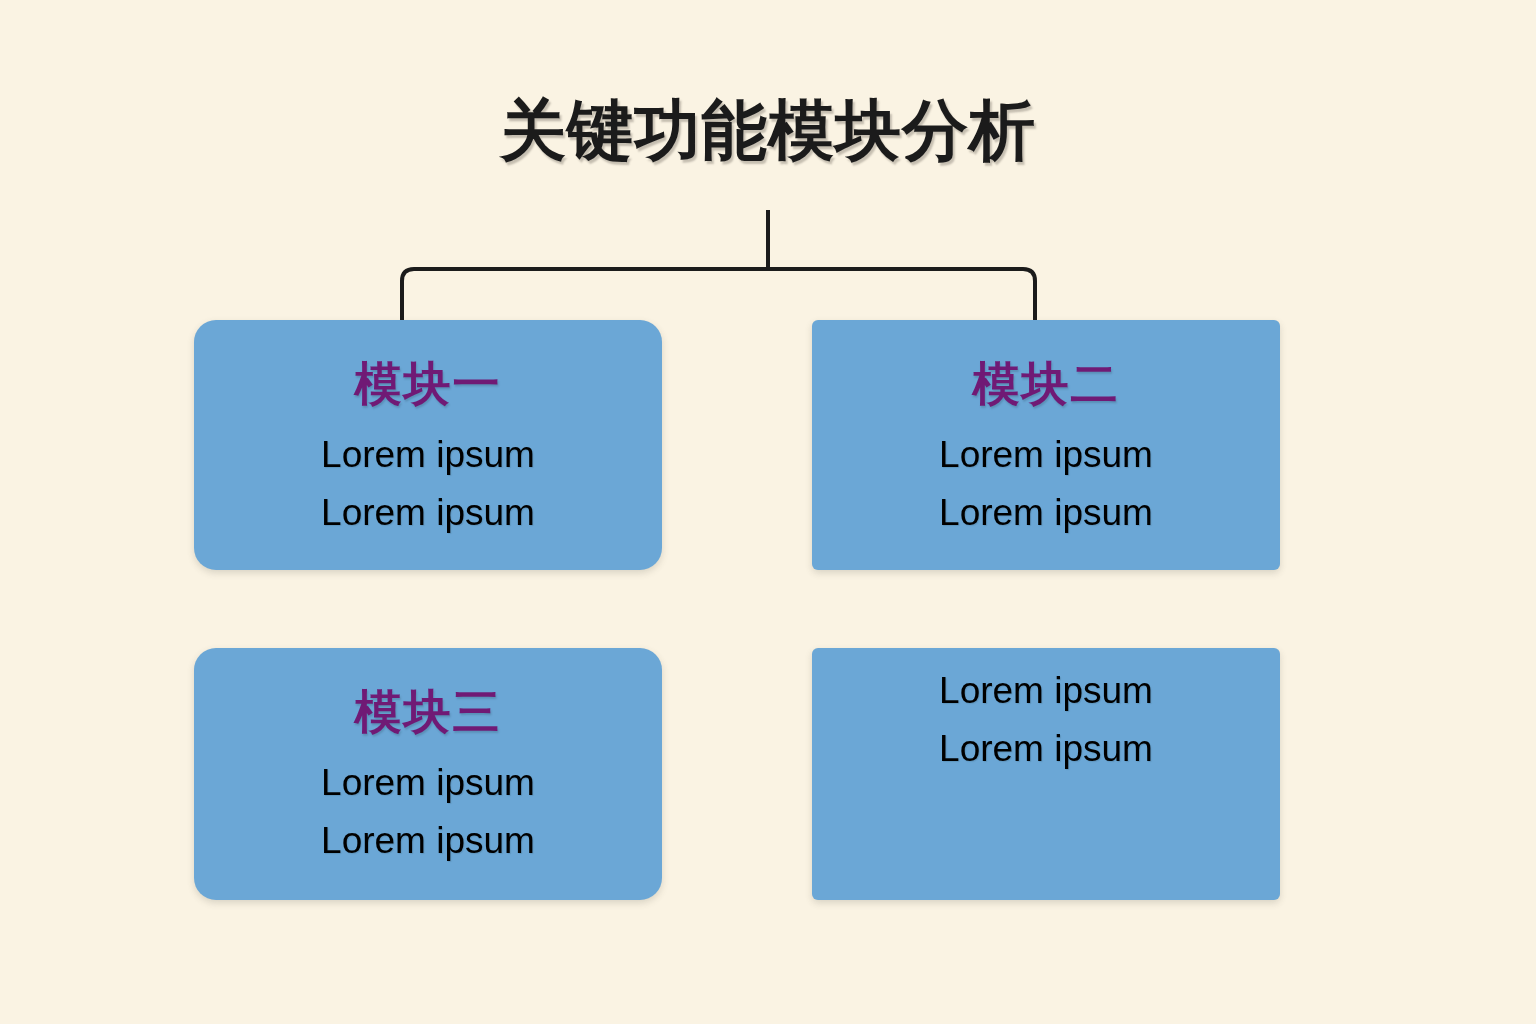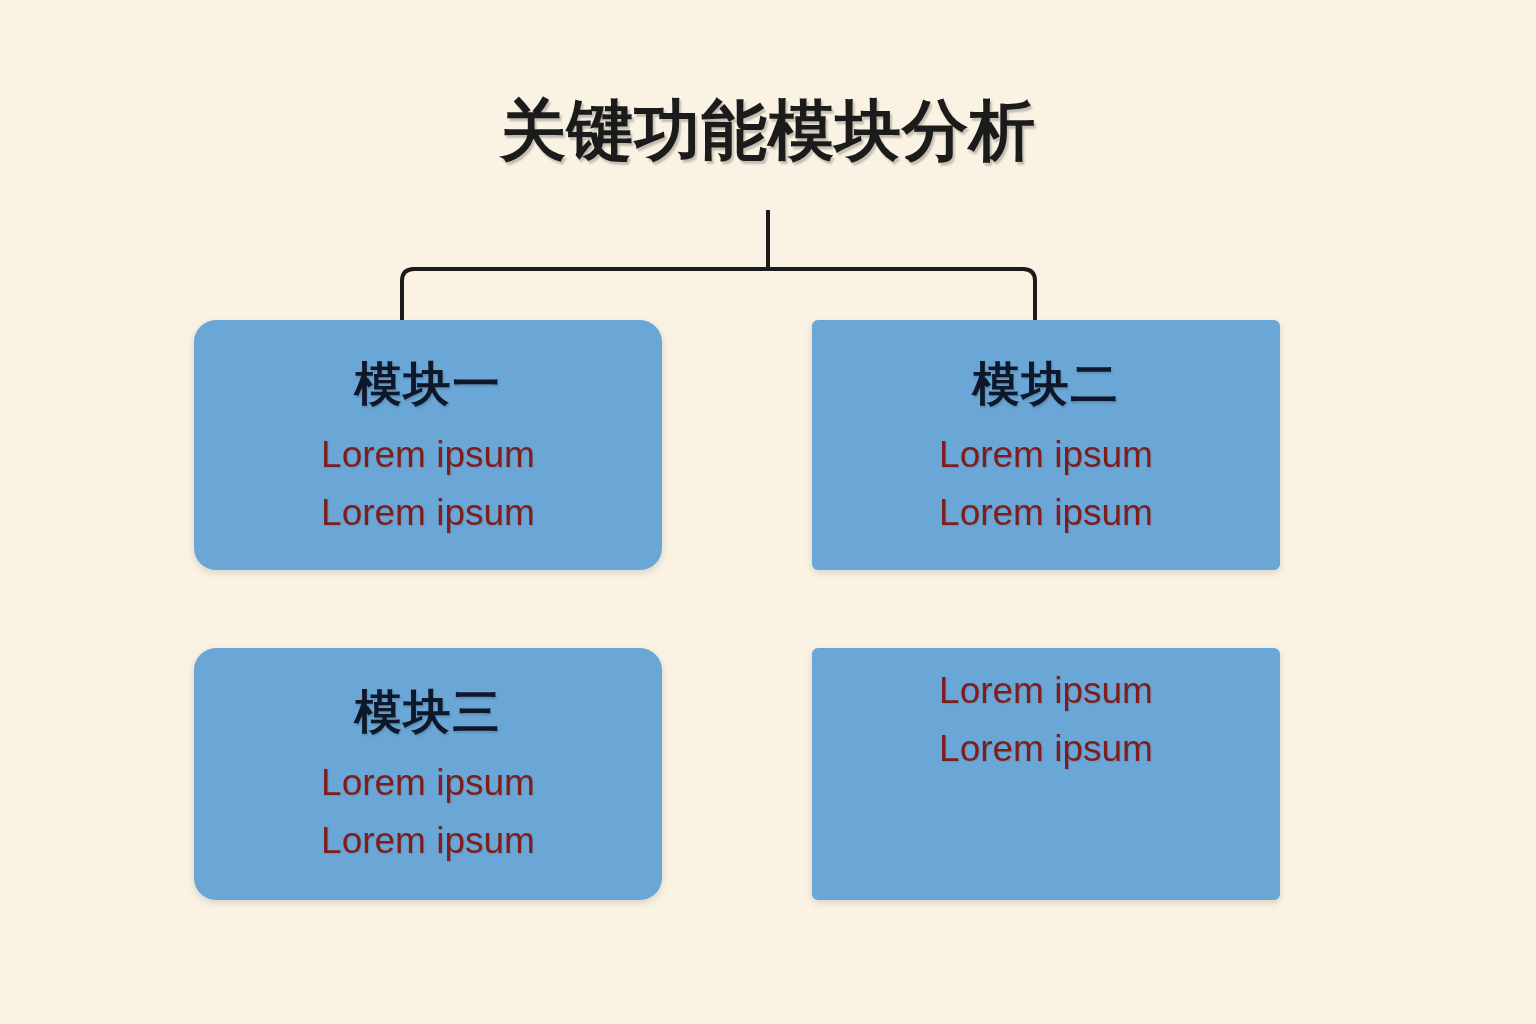--- a/index.html
+++ b/index.html
@@ -61,36 +61,36 @@
   .module-box.r1 { top: 320px; height: 250px; }
   .module-box.r2 { top: 648px; height: 252px; }
   .module-box.c1 { left: 194px; width: 468px; }
   .module-box.c2 { left: 812px; width: 468px; border-radius: 6px; }
 
   .module-heading {
     margin-top: 36px;
     font-size: 47px;
     font-weight: bold;
     line-height: 56px;
-    color: #0f172a;
+    color: #701a75;
     letter-spacing: 2px;
     text-shadow: 1px 2px 2px rgba(30,60,75,0.22);
     white-space: nowrap;
   }
   .module-lines {
     margin-top: 14px;
     display: flex;
     flex-direction: column;
     align-items: center;
   }
   .module-line {
     font-size: 37px;
     line-height: 58px;
     font-weight: normal;
-    color: #7f1d1d;
+    color: #000000;
     text-shadow: 1px 1px 1px rgba(30,60,75,0.16);
     white-space: nowrap;
   }
 </style>
 </head>
 <body>
 
 <div id="canvas">
 
   <div id="diagram-title">关键功能模块分析</div>

